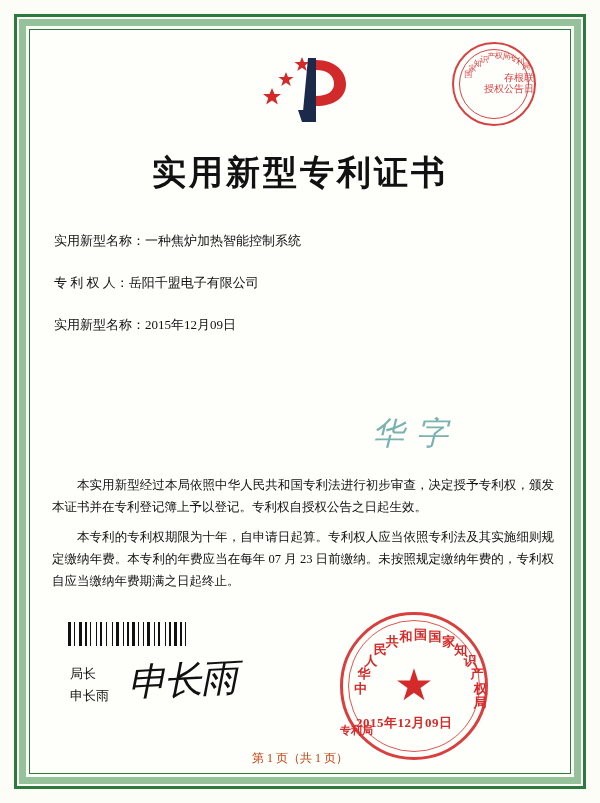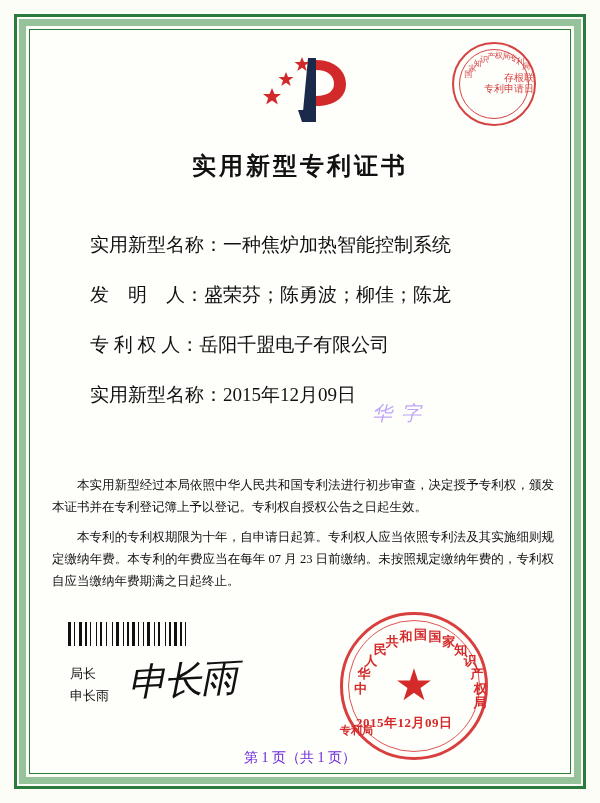--- a/index.html
+++ b/index.html
@@ -124,40 +124,39 @@
     letter-spacing: 0.5px;
   }
 
   
   .main-title {
     position: absolute;
     left: 0;
     right: 0;
     top: 150px;
     text-align: center;
-    font-size: 24px;
+    font-size: 34px;
     font-weight: bold;
     letter-spacing: 3px;
     color: #111;
     font-family: "Liberation Serif", serif;
   }
 
   
   .fields {
     position: absolute;
     left: 54px;
     top: 232px;
     right: 54px;
   }
   .field-row {
-    font-size: 19px;
+    font-size: 13px;
     color: #111;
     margin-bottom: 24px;
     white-space: nowrap;
-    margin-left: 36px;
   }
   .field-row .lbl {
     display: inline-block;
   }
   .field-row .val {
     display: inline-block;
   }
 
   
   .body-text {
@@ -281,41 +280,41 @@
     color: #d42a2a;
     font-size: 13px;
     font-weight: bold;
     letter-spacing: 0.5px;
   }
 
   
   .stamp-small {
     position: absolute;
     left: 372px;
-    top: 400px;
+    top: 412px;
     width: 120px;
     height: 44px;
-    color: #8b5cf6;
+    color: #0f766e;
     opacity: 0.55;
-    font-size: 20px;
+    font-size: 32px;
     font-family: "Liberation Serif", serif;
     font-style: italic;
     letter-spacing: 2px;
     white-space: nowrap;
   }
 
   
   .page-footer {
     position: absolute;
     left: 0;
     right: 0;
     bottom: 36px;
     text-align: center;
-    font-size: 14px;
-    color: #6d28d9;
+    font-size: 12px;
+    color: #c2410c;
   }
 </style>
 </head>
 <body>
 
 <div id="cert">
 
   <div class="border-outer"></div>
   <div class="border-mid"></div>
   <div class="paper"></div>
@@ -346,32 +345,29 @@
       <span style="transform: rotate(-26deg) translate(0,-36px) rotate(26deg);">识</span>
       <span style="transform: rotate(-14deg) translate(0,-36px) rotate(14deg);">产</span>
       <span style="transform: rotate(-2deg) translate(0,-36px) rotate(2deg);">权</span>
       <span style="transform: rotate(10deg) translate(0,-36px) rotate(-10deg);">局</span>
       <span style="transform: rotate(22deg) translate(0,-36px) rotate(-22deg);">专</span>
       <span style="transform: rotate(34deg) translate(0,-36px) rotate(-34deg);">利</span>
       <span style="transform: rotate(46deg) translate(0,-36px) rotate(-46deg);">局</span>
     </div>
     <div class="mid">
       <div>存根联</div>
-      <div>专利申请日</div>
+      <div>授权公告日</div>
     </div>
   </div>
 
   <div class="main-title">实用新型专利证书</div>
 
   <div class="fields">
     <div class="field-row">
       <span class="lbl">实用新型名称：</span><span class="val">一种焦炉加热智能控制系统</span>
-    </div>
-    <div class="field-row">
-      <span class="lbl">发　明　人：</span><span class="val">盛荣芬；陈勇波；柳佳；陈龙</span>
     </div>
     <div class="field-row">
       <span class="lbl">专 利 权 人：</span><span class="val">岳阳千盟电子有限公司</span>
     </div>
     <div class="field-row">
       <span class="lbl">实用新型名称：</span><span class="val">2015年12月09日</span>
     </div>
   </div>
 
   <div class="stamp-small">华 字</div>

